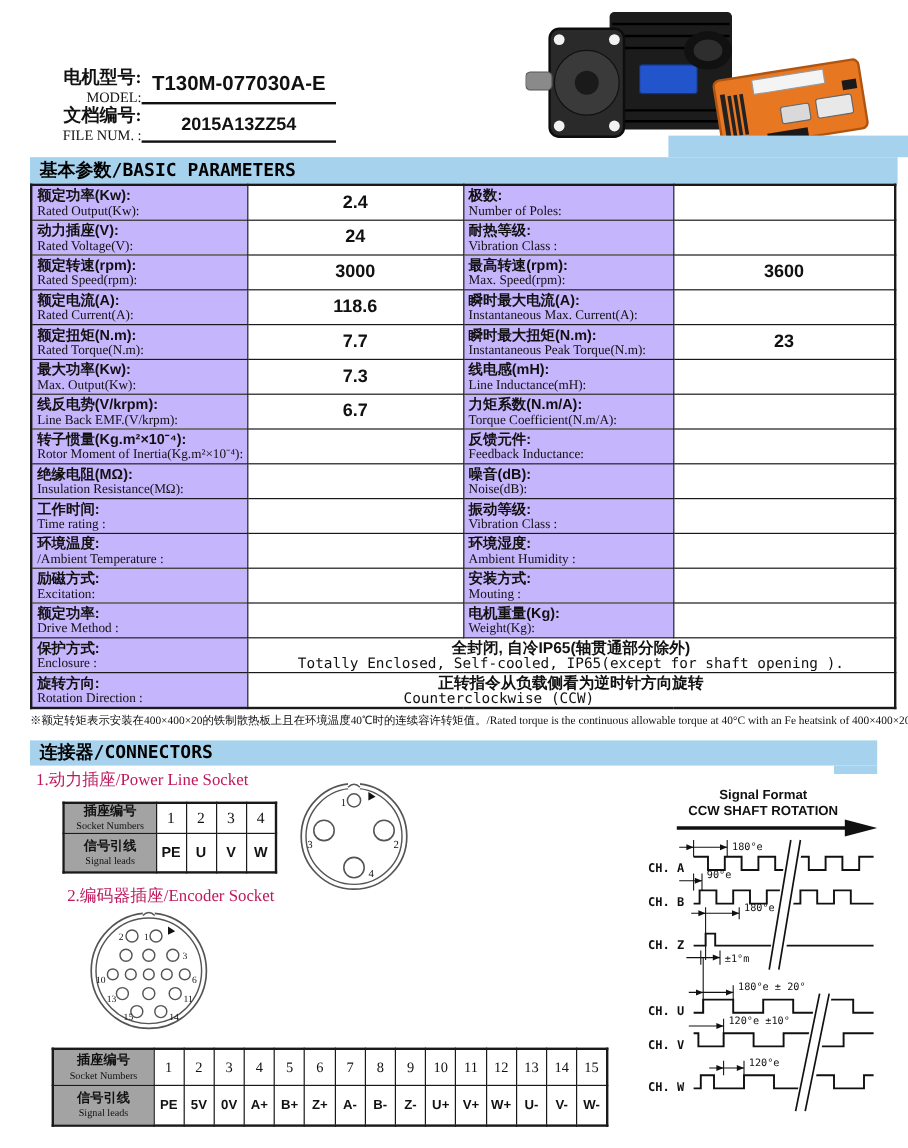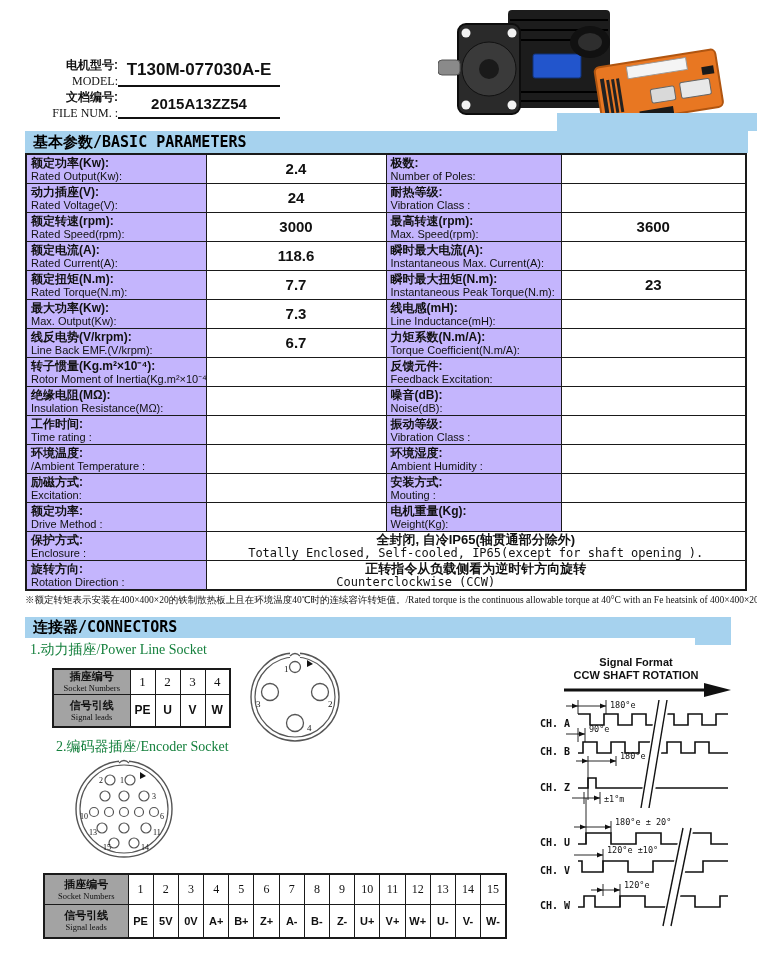--- a/index.html
+++ b/index.html
@@ -1,21 +1,21 @@
 <!DOCTYPE html>
 <html><head>
 <meta charset="utf-8">
 <style>
   html,body{margin:0;padding:0;background:#fff;}
   .page{position:relative;width:757px;height:957px;background:#ffffff;overflow:hidden;
         font-family:"Liberation Serif",serif;color:#111;}
 
   
   .hdr-label{position:absolute;text-align:right;width:88px;}
-  .hdr-label .zh{font-family:Liberation Sans, sans-serif;font-weight:bold;font-size:12px;line-height:17px;}
+  .hdr-label .zh{font-family:Liberation Serif, serif;font-weight:bold;font-size:15px;line-height:17px;}
   .hdr-label .en{font-family:"Liberation Serif",serif;font-size:12px;line-height:14px;}
   .hdr-value{position:absolute;left:118px;width:162px;border-bottom:2px solid #111;
              text-align:center;font-family:"Liberation Sans",sans-serif;font-weight:bold;}
   #model-value{top:55px;height:30px;font-size:17px;line-height:30px;}
   #file-value{top:90px;height:27px;font-size:15px;line-height:27px;}
   #model-label{top:57px;left:30px;}
   #file-label{top:89px;left:30px;}
 
   
   .band{position:absolute;background:#a6d2ee;display:flex;align-items:center;
@@ -26,33 +26,33 @@
   #band-conn{left:25px;top:617px;width:706px;height:21px;}
   #band-conn-step{position:absolute;left:695px;top:638px;width:36px;height:7px;background:#a6d2ee;}
 
   
   #params-table{position:absolute;left:25px;top:153px;border-collapse:collapse;table-layout:fixed;
                 width:720px;border:2px solid #1a1a1a;}
   #params-table td{border:1px solid #1a1a1a;padding:0 4px;overflow:hidden;box-sizing:border-box;}
   #params-table tr{height:29px;}
   #params-table td.lbl{background:#c4b5fd;}
   td.lbl .zh{font-family:"Liberation Sans",sans-serif;font-weight:bold;font-size:12px;line-height:14px;white-space:nowrap;}
-  td.lbl .en{font-family:Liberation Sans, sans-serif;font-size:11px;line-height:12px;white-space:nowrap;}
+  td.lbl .en{font-family:Liberation Serif, serif;font-size:11px;line-height:12px;white-space:nowrap;}
   td.val{text-align:center;font-family:"Liberation Sans",sans-serif;font-weight:bold;font-size:15px;}
   tr.spec{height:32px;}
   td.merged{text-align:center;}
   td.merged .zh{font-family:"Liberation Sans",sans-serif;font-weight:bold;font-size:13px;line-height:15px;}
   td.merged .en{font-family:"DejaVu Sans Mono",monospace;font-size:12px;line-height:13px;}
 
   
   #footnote{position:absolute;left:25px;top:594px;width:725px;font-size:9.5px;
             font-family:"Liberation Serif",serif;white-space:nowrap;}
 
   
-  .sub-title{position:absolute;font-size:14px;font-family:"Liberation Serif",serif;color:#15803d;}
+  .sub-title{position:absolute;font-size:14px;font-family:"Liberation Serif",serif;color:#be185d;}
   #power-title{left:30px;top:641px;}
   #encoder-title{left:30px;top:738px;margin-left:26px;}
 
   
   .socket-table{position:absolute;border-collapse:collapse;table-layout:fixed;border:2px solid #1a1a1a;}
   .socket-table td{border:1px solid #1a1a1a;text-align:center;padding:0;box-sizing:border-box;overflow:hidden;}
   .socket-table td.slbl{background:#a3a3a3;}
   .slbl .zh{font-family:"Liberation Sans",sans-serif;font-weight:bold;font-size:11px;line-height:13px;}
   .slbl .en{font-family:"Liberation Serif",serif;font-size:8.5px;line-height:10px;}
   .num-cell{font-family:"Liberation Serif",serif;font-size:13px;}
@@ -227,21 +227,21 @@
     </tr>
 
     <tr>
       <td class="lbl">
         <div class="zh">转子惯量(Kg.m²×10⁻⁴):</div>
         <div class="en">Rotor Moment of Inertia(Kg.m²×10⁻⁴):</div>
       </td>
       <td class="val"></td>
       <td class="lbl">
         <div class="zh">反馈元件:</div>
-        <div class="en">Feedback Excitation:</div>
+        <div class="en">Feedback Inductance:</div>
       </td>
       <td class="val"></td>
     </tr>
 
     <tr>
       <td class="lbl">
         <div class="zh">绝缘电阻(MΩ):</div>
         <div class="en">Insulation Resistance(MΩ):</div>
       </td>
       <td class="val"></td>

